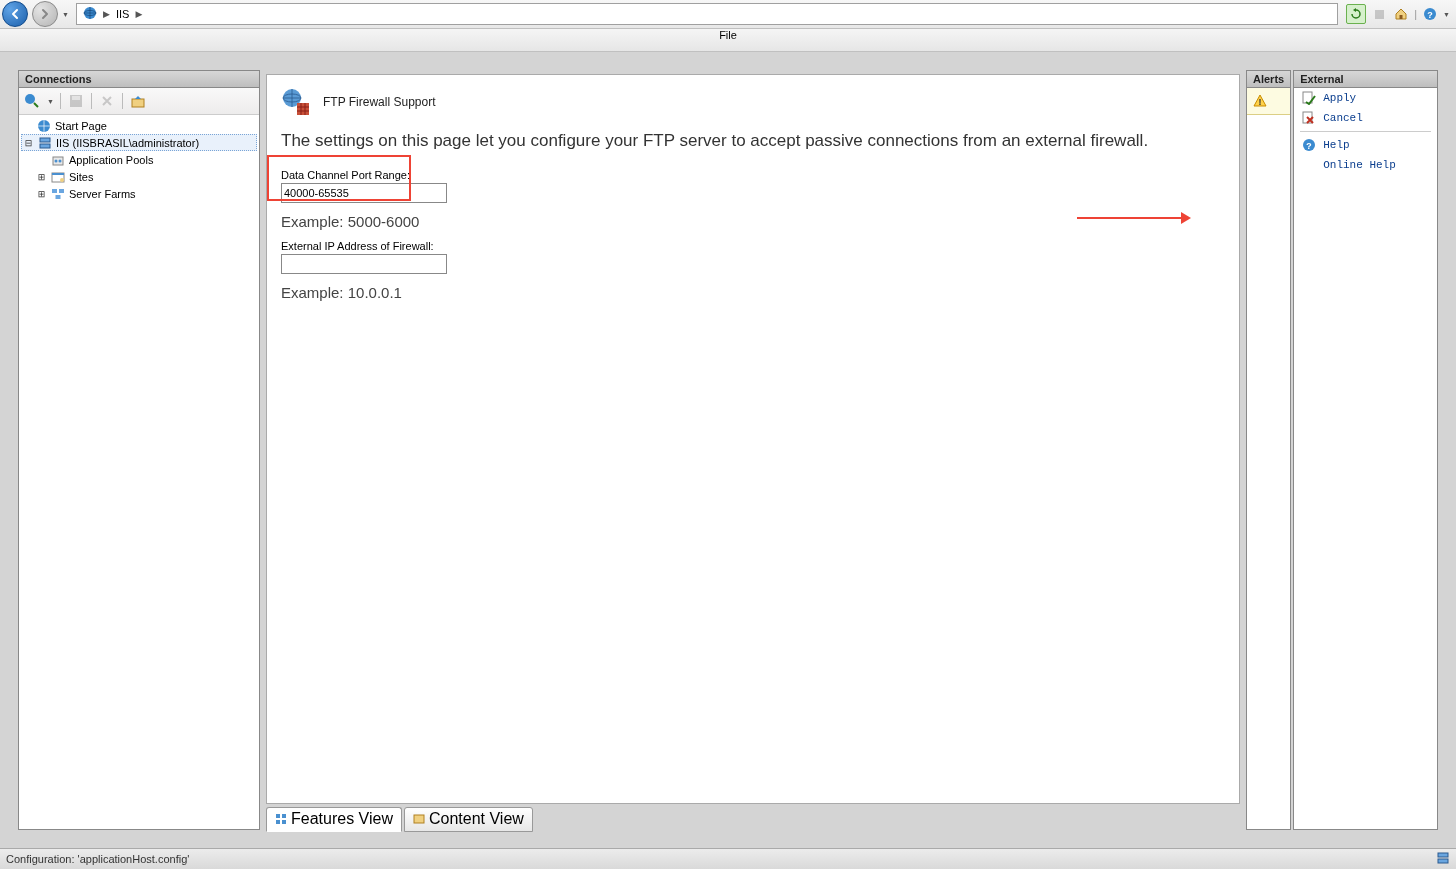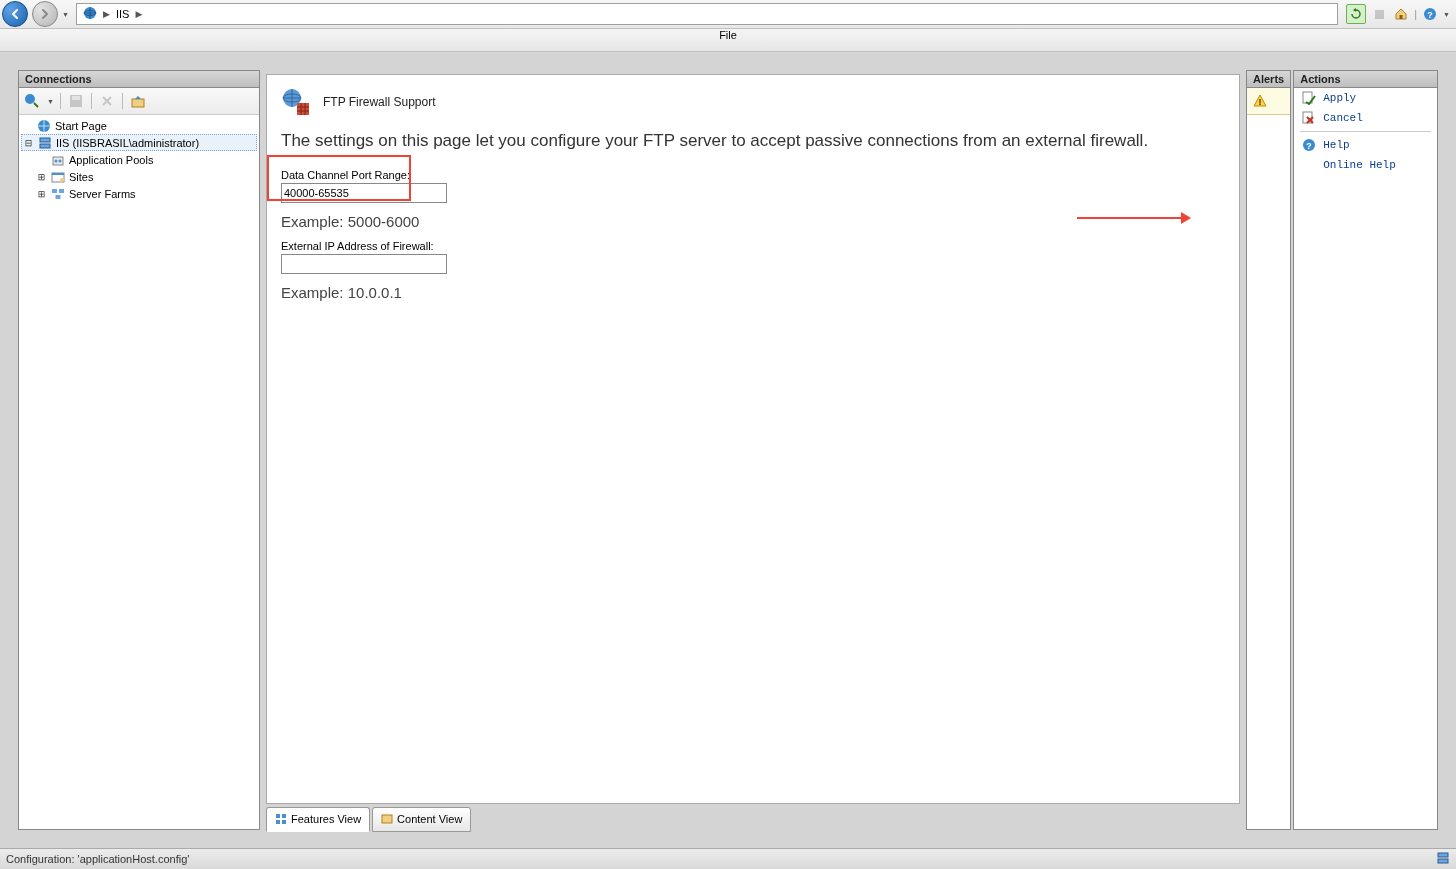--- a/index.html
+++ b/index.html
@@ -267,21 +267,21 @@
 }
 .view-tab {
   height: 19px;
   border: 1px solid #999;
   background: linear-gradient(to bottom, #fff, #e7e7e7);
   padding: 2px 8px;
   display: flex;
   align-items: center;
   gap: 4px;
   border-radius: 3px 3px 0 0;
-  font-size: 11px;
+  font-size: 16px;
 }
 .view-tab.active {
   background: #fff;
   border-bottom-color: #fff;
 }
 
 
 .right {
   width: 192px;
 }
@@ -561,21 +561,21 @@
         <div class="alert-box" style="margin:0;border:none;border-bottom:1px solid #dccf85">
           <span class="alert-icon">
             <svg width="14" height="14" viewBox="0 0 14 14">
                 <path d="M7 1 L13 12 H1 Z" fill="#ffd24a" stroke="#c78b00"></path>
                 <text x="7" y="11" text-anchor="middle" font-size="9" font-weight="bold" fill="#333">!</text>
               </svg>
           </span>
         </div>
       </div>
       <div class="pane" style="flex:1">
-        <div class="pane-header">Actions</div>
+        <div class="pane-header">External</div>
         <div class="actions-list">
           <div class="action-item">
             <span class="aicon">
               <svg width="14" height="14" viewBox="0 0 14 14">
                   <rect x="1" y="1" width="9" height="11" fill="#fff" stroke="#888"></rect>
                   <path d="M4 11 L7 13 L13 5" stroke="#2a7a1a" stroke-width="2" fill="none"></path>
                 </svg>
             </span>
             <span>Apply</span>
           </div>

